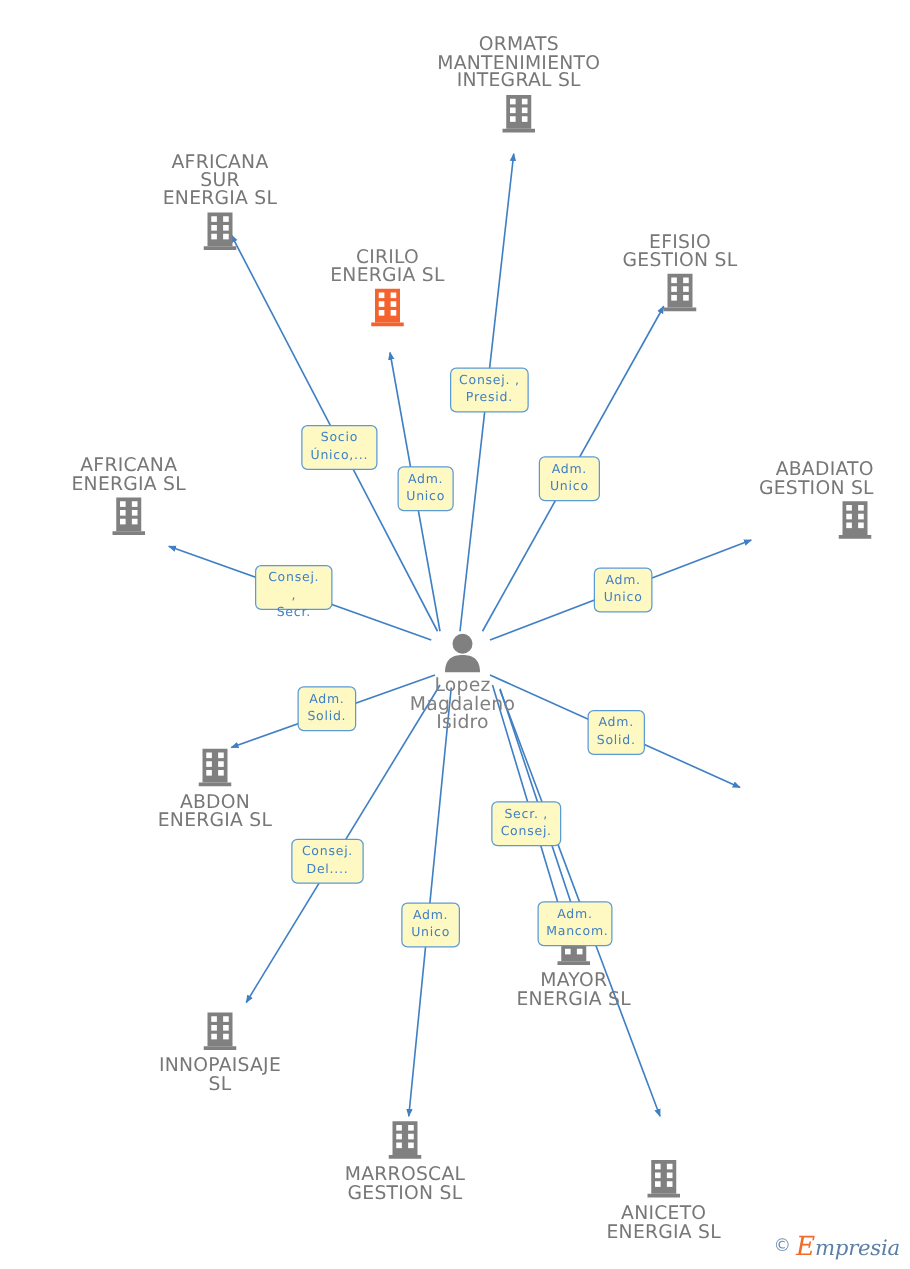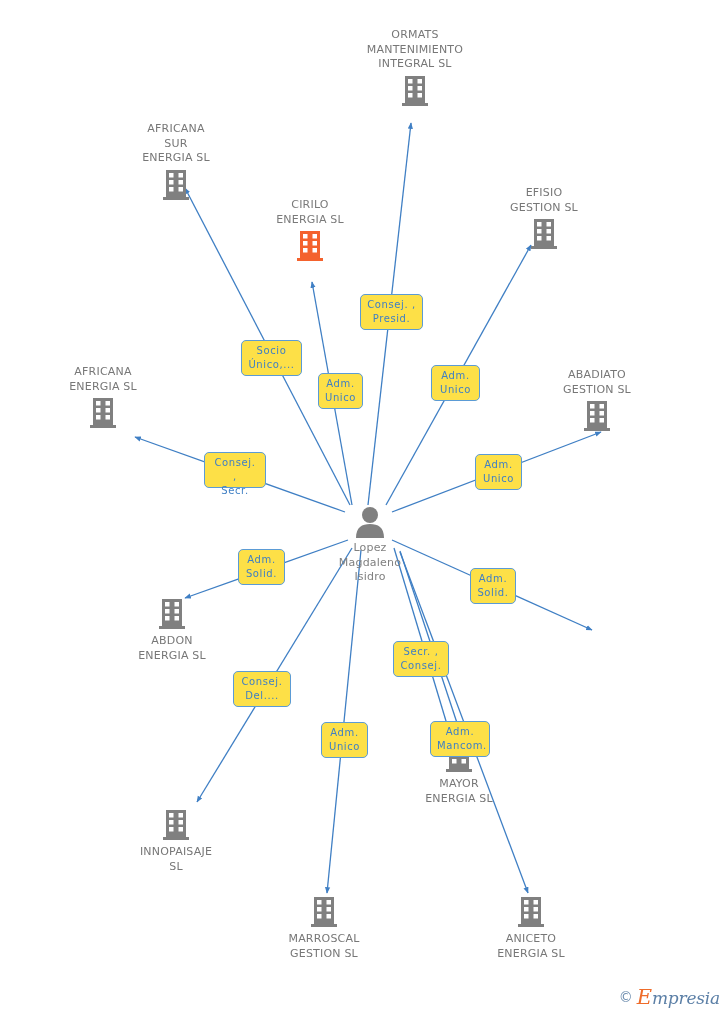--- a/index.html
+++ b/index.html
@@ -29,41 +29,41 @@
     text-align: center;
     width: 140px;
     margin-left: -70px;
   }
   .node .glyph {
     display: block;
     line-height: 0;
   }
   .node .label {
     display: block;
-    font-size: 11px;
+    font-size: 15px;
     color: #777777;
     line-height: 14.5px;
     letter-spacing: 0.2px;
     white-space: pre-line;
   }
   .node.center .label {
     color: #808080;
   }
   .node.focus .label {
     color: #7a7a7a;
     font-weight: normal;
   }
   .node.label-above .label { margin-bottom: 2px; }
   .node.label-below .label { margin-top: 3px; }
 
   .edge-label {
     position: absolute;
     border: 1px solid #5b9bd5;
     border-radius: 5px;
-    background: #fde047;
+    background: #fef9c3;
     color: #3f7fc4;
     font-size: 10px;
     line-height: 14px;
     text-align: center;
     padding: 3px 6px 4px 6px;
     white-space: pre-line;
     letter-spacing: 0.6px;
     box-sizing: border-box;
   }
   #watermark {
@@ -230,21 +230,21 @@
             <rect x="17.5" y="5" width="4.5" height="4.5"></rect>
             <rect x="8" y="12" width="4.5" height="4.5"></rect>
             <rect x="17.5" y="12" width="4.5" height="4.5"></rect>
             <rect x="8" y="19" width="4.5" height="4.5"></rect>
             <rect x="17.5" y="19" width="4.5" height="4.5"></rect>
           </g>
         </svg>
     </span>
   </div>
 
-  <div class="node label-above" style="left:597px; top:368px;">
+  <div class="node label-above" style="left:629px; top:368px;text-align:right;">
     <span class="label">ABADIATO
 GESTION SL</span>
     <span class="glyph">
       <svg width="30" height="34" viewBox="0 0 30 34">
           <g fill="#808080">
             <rect x="5" y="2" width="20" height="27"></rect>
             <rect x="2" y="29" width="26" height="3"></rect>
           </g>
           <g fill="#ffffff">
             <rect x="8" y="5" width="4.5" height="4.5"></rect>
@@ -348,21 +348,21 @@
             <rect x="17.5" y="12" width="4.5" height="4.5"></rect>
             <rect x="8" y="19" width="4.5" height="4.5"></rect>
             <rect x="17.5" y="19" width="4.5" height="4.5"></rect>
           </g>
         </svg>
     </span>
     <span class="label">MARROSCAL
 GESTION SL</span>
   </div>
 
-  <div class="node label-below" style="left:531px; top:895px;">
+  <div class="node label-below" style="left:531px; top:926px;">
     <span class="glyph">
       <svg width="30" height="34" viewBox="0 0 30 34">
           <g fill="#808080">
             <rect x="5" y="2" width="20" height="27"></rect>
             <rect x="2" y="29" width="26" height="3"></rect>
           </g>
           <g fill="#ffffff">
             <rect x="8" y="5" width="4.5" height="4.5"></rect>
             <rect x="17.5" y="5" width="4.5" height="4.5"></rect>
             <rect x="8" y="12" width="4.5" height="4.5"></rect>

